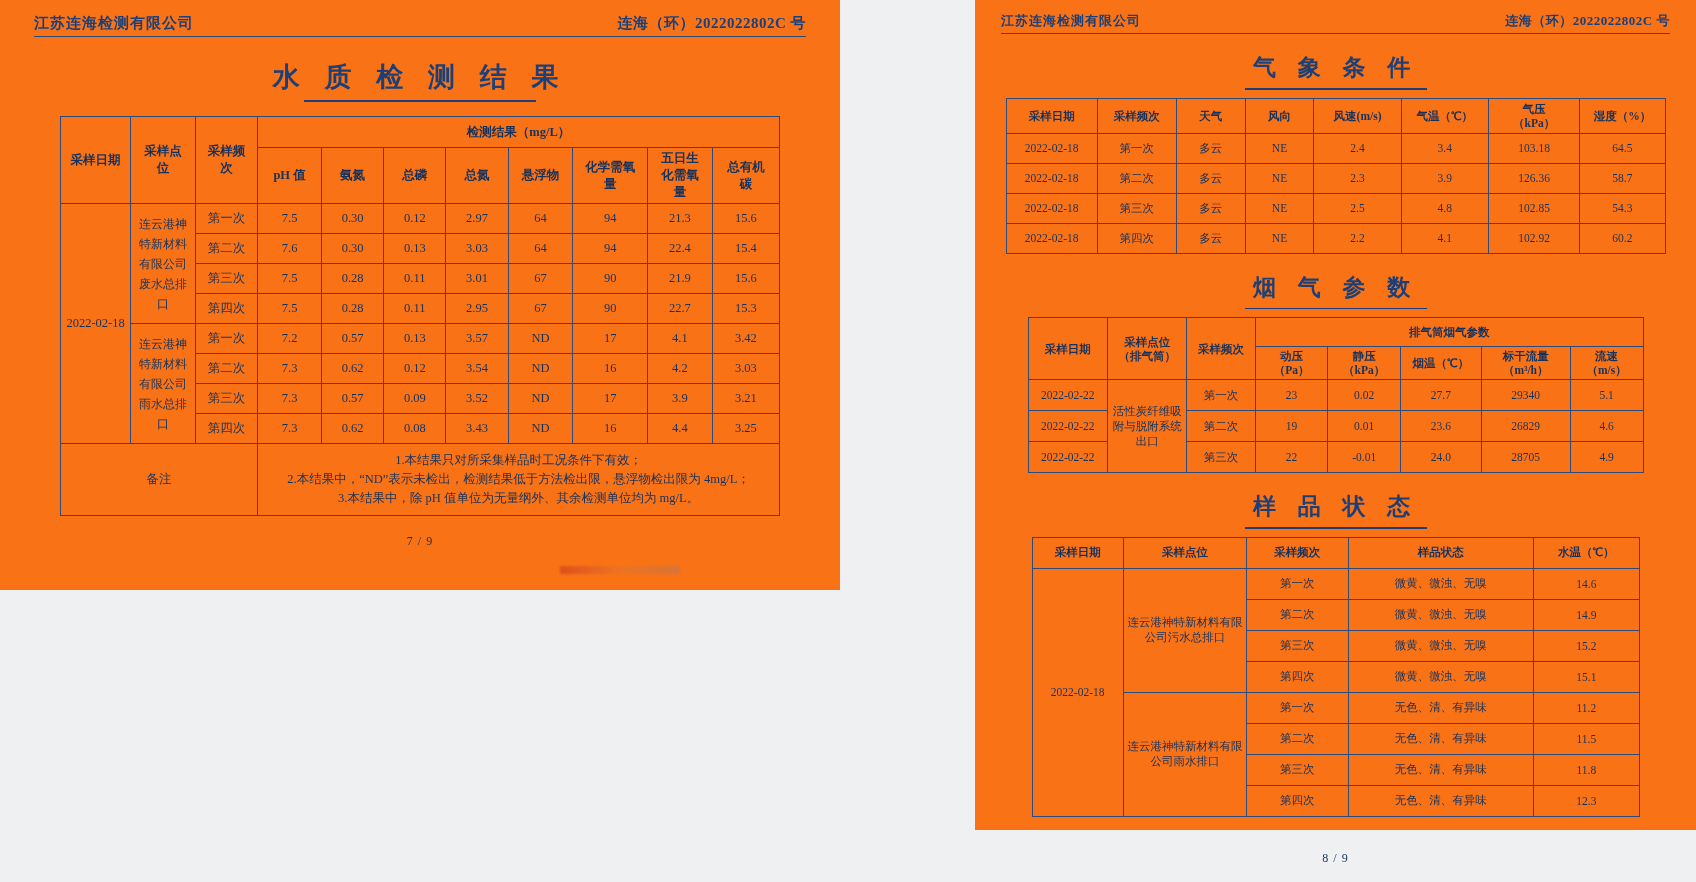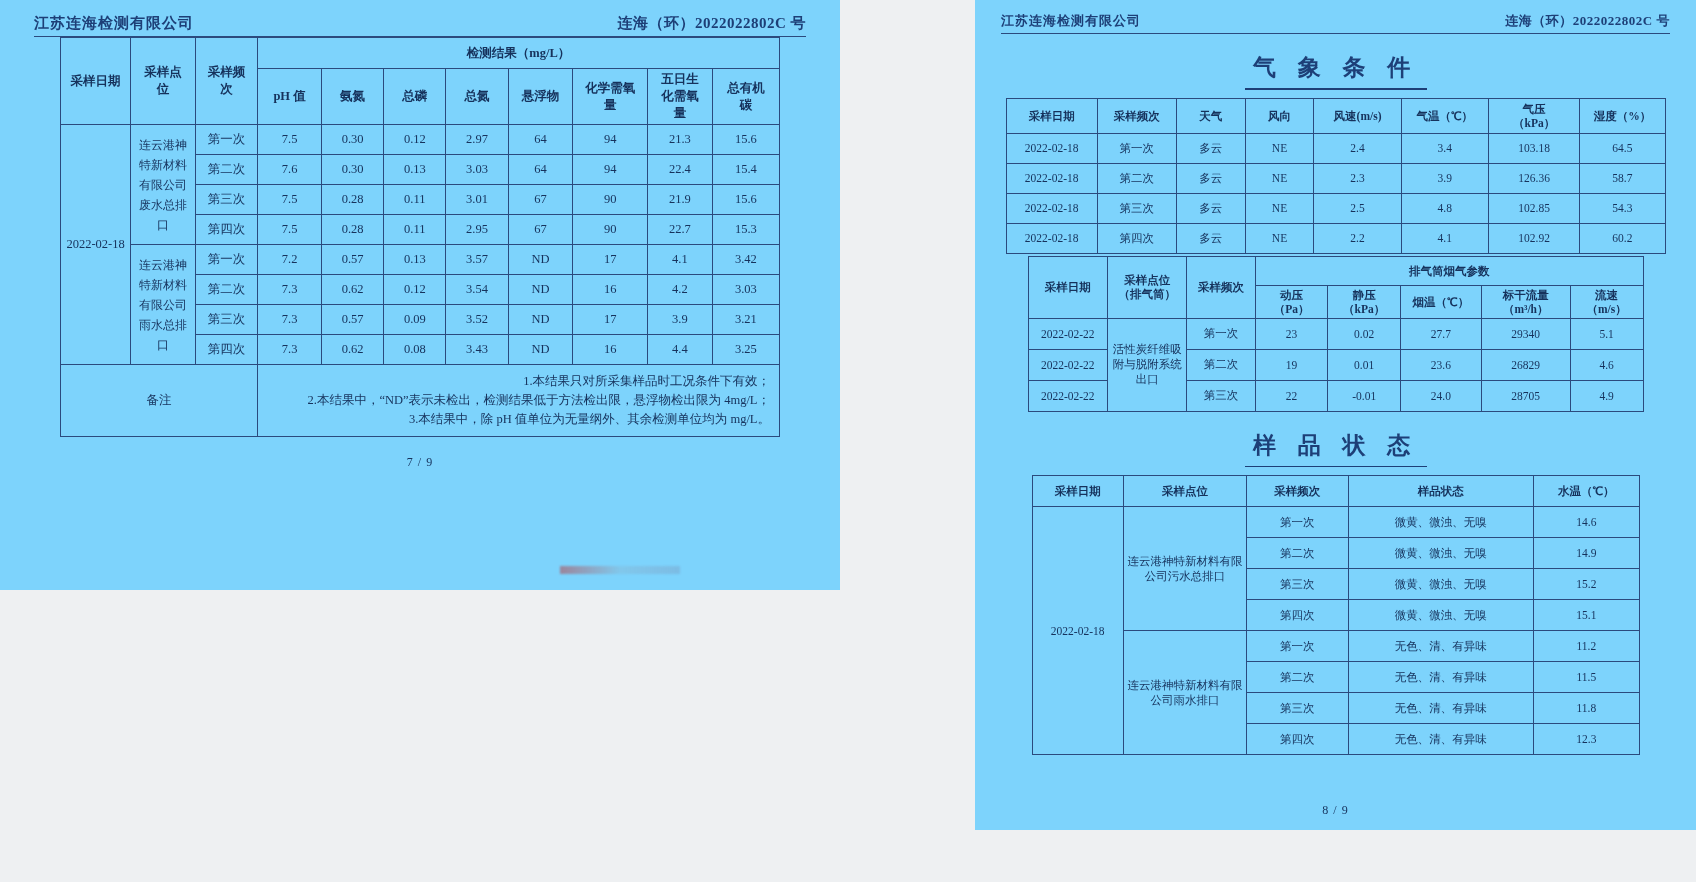--- a/index.html
+++ b/index.html
@@ -6,21 +6,21 @@
   body{
     width:1696px;height:882px;
     background:#eef0f2;
     font-family:"Liberation Serif", serif;
     color:#16325c;
     position:relative;
     overflow:hidden;
   }
   .page{
     position:absolute;
-    background:#7dd3fc;
+    background:#f97316;
     box-sizing:border-box;
   }
   
   #page-left{
     left:0;top:0;width:840px;height:590px;
     padding:14px 34px 0 34px;
   }
   #page-right{
     left:975px;top:0;width:721px;height:830px;
     padding:12px 26px 0 26px;
@@ -66,21 +66,21 @@
     font-family:"Liberation Serif", serif;
   }
   table.gt th{font-weight:bold;}
 
   
   #water-table{width:720px;font-size:12.5px;}
   #water-table th{height:26px;padding:2px 9px;}
   #water-table td{height:25px;padding:2px 3px;}
   #water-table td.vcell{font-size:12px;line-height:20px;}
   #water-table td.remark{
-    text-align:right;padding:7px 9px;font-size:12.5px;line-height:19px;
+    text-align:center;padding:7px 9px;font-size:12.5px;line-height:19px;
   }
   .pg-num{
     text-align:center;
     font-size:12px;
     margin-top:18px;
     color:#16325c;
     letter-spacing:1px;
   }
   
   #weather-table{width:660px;font-size:11.5px;}
@@ -104,20 +104,24 @@
 </style>
 </head>
 <body>
 
 <div class="page" id="page-left">
   <div class="pg-header">
     <span class="hdr-left">江苏连海检测有限公司</span>
     <span class="hdr-right">连海（环）2022022802C 号</span>
   </div>
 
+  <div class="doc-title">
+    <span>水 质 检 测 结 果</span>
+    <span class="underline"></span>
+  </div>
 
   <table class="gt" id="water-table">
     <tbody>
         <tr>
       <th rowspan="2" style="width:72px">采样日期</th>
       <th rowspan="2" style="width:66px">采样点位</th>
       <th rowspan="2" style="width:62px">采样频次</th>
       <th colspan="8">检测结果（mg/L）</th>
     </tr>
     <tr>
@@ -301,20 +305,24 @@
       <td>多云</td>
       <td>NE</td>
       <td>2.2</td>
       <td>4.1</td>
       <td>102.92</td>
       <td>60.2</td>
     </tr>
   </tbody>
     </table>
 
+  <div class="doc-title">
+    <span>烟 气 参 数</span>
+    <span class="underline"></span>
+  </div>
 
   <table class="gt" id="flue-table">
     <tbody>
         <tr>
       <th rowspan="2" style="width:82px">采样日期</th>
       <th rowspan="2" style="width:82px">
         <div>采样点位</div>
         <div>（排气筒）</div>
       </th>
       <th rowspan="2" style="width:72px">采样频次</th>
@@ -423,14 +431,14 @@
       <td>11.8</td>
     </tr>
     <tr>
       <td>第四次</td>
       <td>无色、清、有异味</td>
       <td>12.3</td>
     </tr>
   </tbody>
     </table>
 
-  <div class="pg-num" style="margin-top:48px">8 / 9</div>
+  <div class="pg-num" style="margin-top:34px">8 / 9</div>
 </div>
 
 </body></html>

